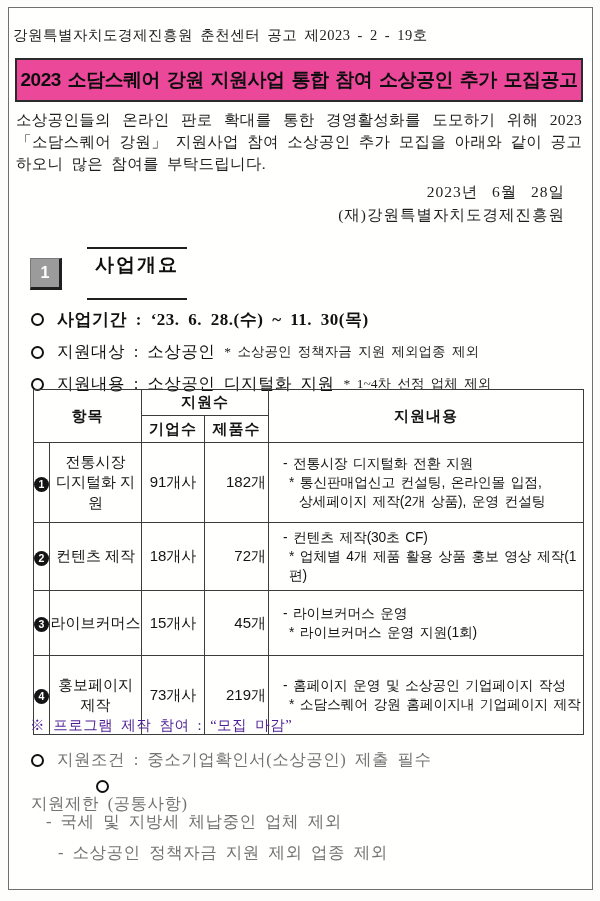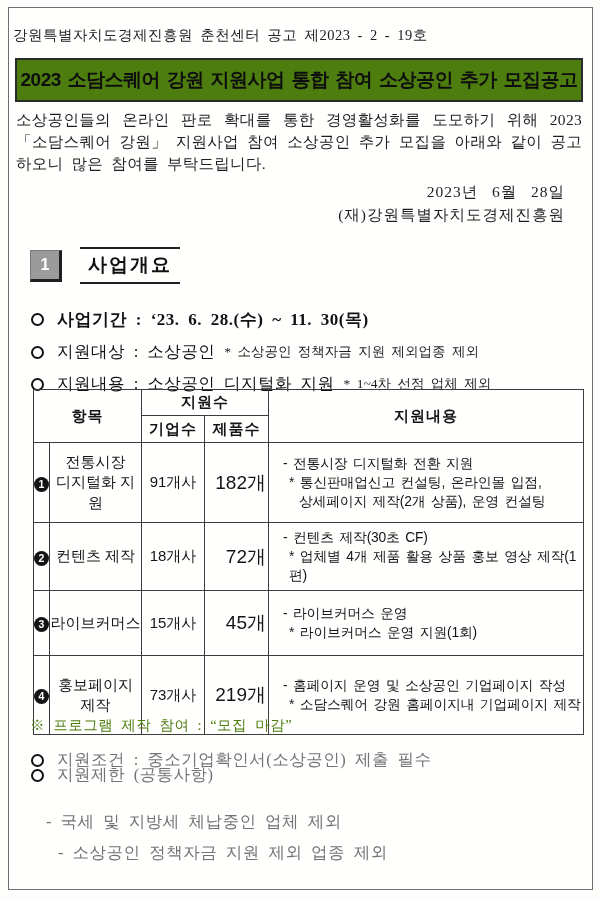--- a/index.html
+++ b/index.html
@@ -13,21 +13,21 @@
   .page-border{
     left:8px;top:7px;width:583px;height:881px;
     border:1px solid #6f6f6f;background:#fffffe;
   }
   
   #doc-number{
     left:13px;top:26px;font-size:14.5px;letter-spacing:.5px;word-spacing:3px;color:#222;
   }
   #title-box{
     left:15px;top:58px;width:564px;height:40px;
-    border:2px solid #2b2b2b;background:#4d7c0f;
+    border:2px solid #2b2b2b;background:#ec4899;
     display:flex;align-items:center;justify-content:center;
   }
   #title-box .t{
     font-family:"Liberation Sans","DejaVu Sans",sans-serif;
     font-weight:bold;font-size:19px;letter-spacing:-.5px;word-spacing:2px;color:#0e0e0e;
     white-space:nowrap;
   }
   
   #intro{
     left:16px;top:109px;width:566px;
@@ -40,22 +40,22 @@
   }
   
   #section-header{left:30px;top:247px;display:flex;align-items:center;}
   .section-num{
     width:28px;height:28px;background:#9b9b9b;color:#fff;
     font-family:"Liberation Sans","DejaVu Sans",sans-serif;font-weight:bold;font-size:16px;
     display:flex;align-items:center;justify-content:center;
     border:1px solid #7a7a7a;border-right:3px solid #1f1f1f;border-bottom:3px solid #1f1f1f;
   }
   .section-title{
-    margin-left:18px;border-top:2px solid #1f1f1f;border-bottom:2px solid #1f1f1f;
-    padding:3px 8px 4px;
+    margin-left:25px;border-top:2px solid #1f1f1f;border-bottom:2px solid #1f1f1f;
+    padding:3px 8px 20px;
     font-family:"Liberation Sans","DejaVu Sans",sans-serif;font-weight:bold;font-size:19px;
     letter-spacing:2px;color:#0f0f0f;white-space:nowrap;
   }
   
   #bullets{left:31px;top:308px;}
   .bullet-row{display:flex;align-items:center;margin-bottom:10px;white-space:nowrap;}
   .o-bullet{
     width:9px;height:9px;border:2.5px solid #111;border-radius:50%;
     margin-right:13px;flex:none;background:#fff;
   }
@@ -80,30 +80,30 @@
   tr.r4 td{height:70px;}
   td.no{text-align:center;}
   .circled-num{
     display:inline-block;width:15px;height:15px;border-radius:50%;
     background:#141414;color:#fff;text-align:center;
     font-family:"Liberation Sans","DejaVu Sans",sans-serif;
     font-weight:bold;font-size:10.5px;line-height:15px;
   }
   td.item{text-align:center;font-size:15px;line-height:20.5px;}
   td.comp{text-align:center;font-size:15px;}
-  td.prod{text-align:right;font-size:19px;padding-right:2px;}
+  td.prod{text-align:right;font-size:15px;padding-right:2px;}
   td.detail{font-size:13.8px;line-height:19px;padding:4px 2px 4px 14px;letter-spacing:-.2px;word-spacing:2px;}
   td.detail .d2{padding-left:6px;}
   td.detail .d3{padding-left:16px;}
   
-  #program-note{left:30px;top:716px;font-size:14.5px;letter-spacing:.5px;word-spacing:4px;color:#4d7c0f;}
+  #program-note{left:30px;top:716px;font-size:14.5px;letter-spacing:.5px;word-spacing:4px;color:#4c1d95;}
   .f-bullet{left:31px;display:flex;align-items:center;white-space:nowrap;}
   .f-text{font-size:16.5px;letter-spacing:.5px;word-spacing:4px;color:#737373;}
   #f-cond{top:749px;}
-  #f-restr{top:764px;}
+  #f-restr{top:780px;flex-direction:column;}
   #f-dash1{left:46px;top:811px;}
   #f-dash2{left:58px;top:842px;}
 </style>
 </head>
 <body>
 
 <div class="abs page-border"></div>
 
 <div class="abs" id="doc-number">강원특별자치도경제진흥원 춘천센터 공고 제2023 - 2 - 19호</div>
 

